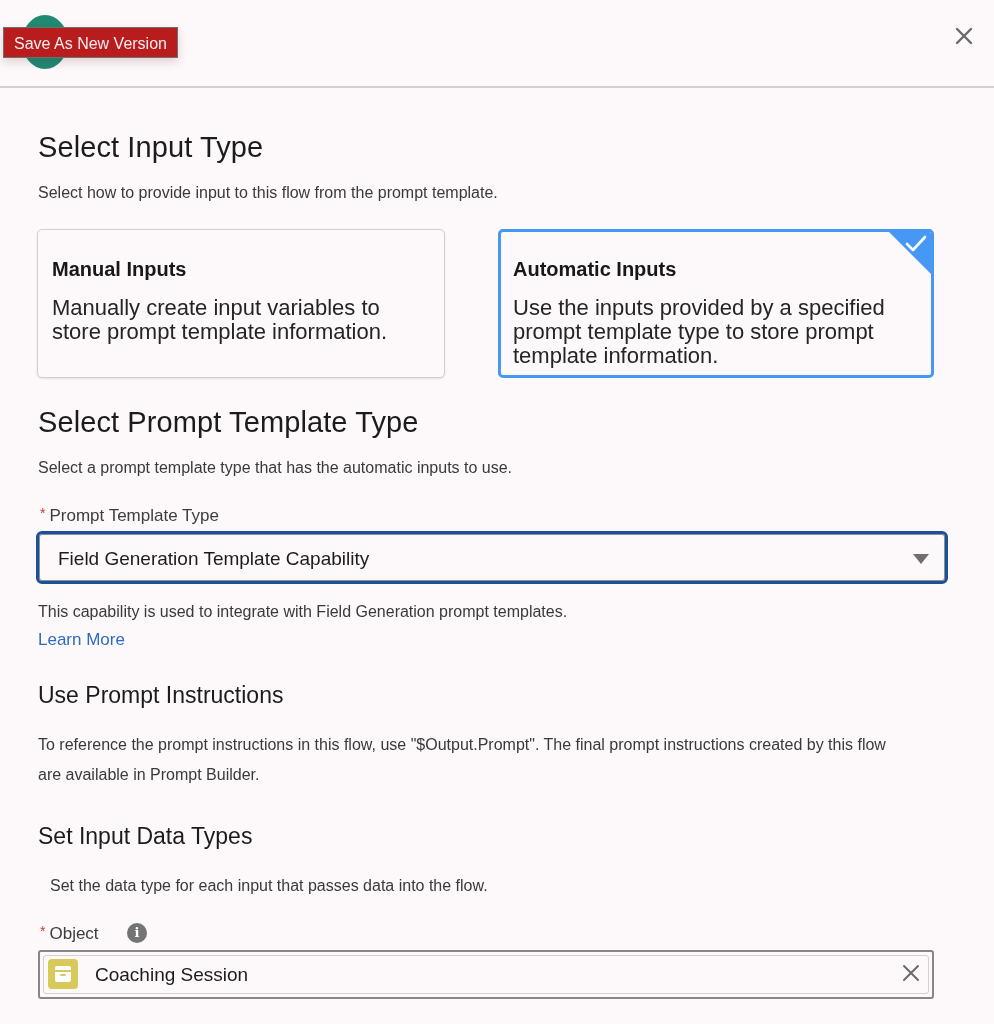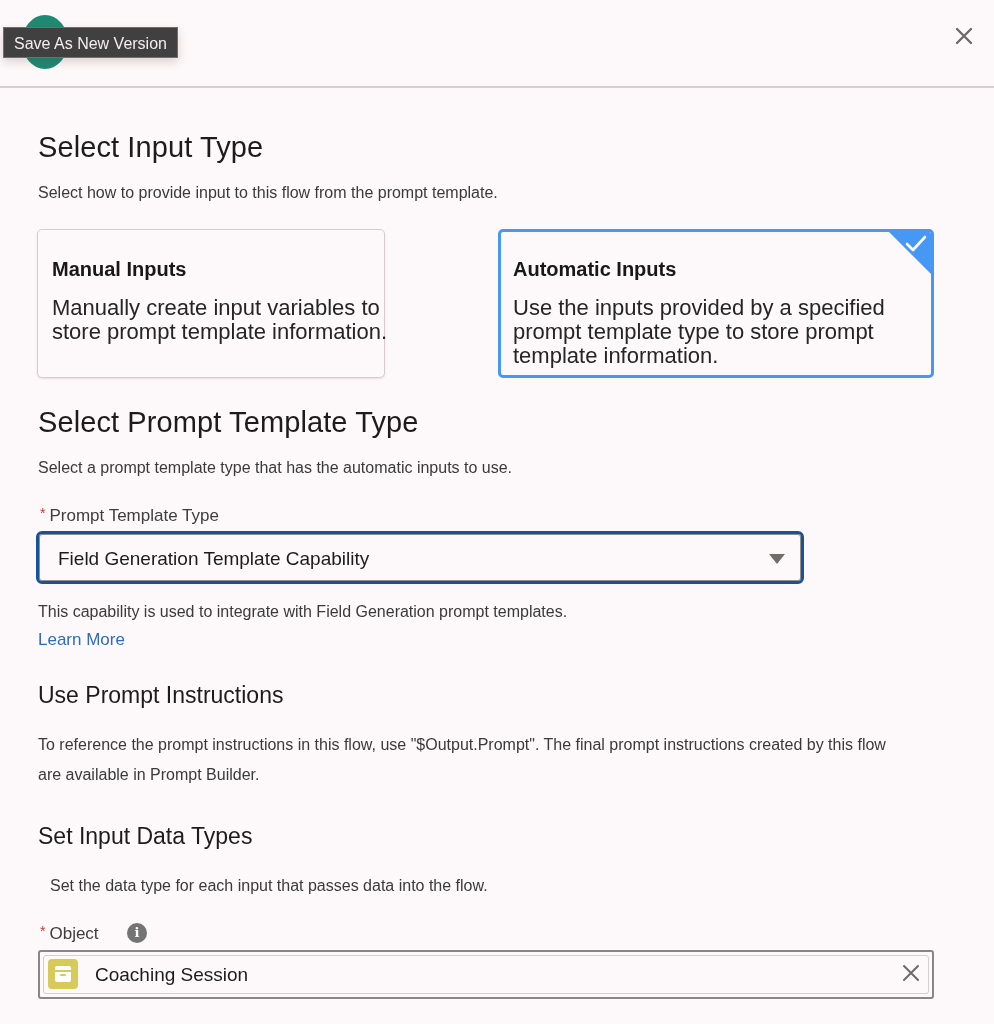--- a/index.html
+++ b/index.html
@@ -15,21 +15,21 @@
       background: #fdf8f9;
     }
     .avatar {
       position: absolute; left: 22px; top: 15px; width: 46px; height: 54px;
       border-radius: 50%;
       background: #1f8a72;
     }
     .tooltip {
       position: absolute; left: 3px; top: 27px; height: 31px;
       padding: 0 10px;
-      background: #404040;
+      background: #b91c1c;
       color: #f4eef0;
       font-size: 16px; line-height: 31px;
       border: 1px solid #6d6f72;
       box-shadow: 0 4px 10px rgba(80,40,50,0.18);
       white-space: nowrap;
     }
     .close-x {
       position: absolute; left: 952px; top: 24px; width: 24px; height: 24px;
       cursor: pointer;
     }
@@ -41,21 +41,21 @@
       position: absolute; font-size: 23px; font-weight: 400; color: #1c1c1c;
     }
     .p {
       position: absolute; font-size: 16px; color: #3a3a3a; line-height: 28px;
     }
     .card {
       position: absolute; top: 229px; height: 149px; border-radius: 5px;
       background: #fdf8f9; cursor: pointer;
     }
     .card.manual {
-      left: 37px; width: 348px; border: 1px solid #d9cbcf;
+      left: 37px; width: 408px; border: 1px solid #d9cbcf;
       box-shadow: 0 1px 2px rgba(120,90,100,0.15);
     }
     .card.auto {
       left: 498px; width: 436px; border: 3px solid #4798f5;
       overflow: hidden;
     }
     .card-title {
       position: absolute; left: 14px; top: 28px; font-size: 20px; font-weight: 700; color: #181818;
     }
     .card.auto .card-title { left: 12px; top: 26px; }
@@ -69,21 +69,21 @@
       border-top: 48px solid #4798f5; border-left: 48px solid transparent;
     }
     .corner-check {
       position: absolute; right: 1px; top: 0px; width: 28px; height: 24px;
     }
     .label {
       position: absolute; font-size: 17px; color: #3e3e3e;
     }
     .req { color: #c23934; font-size: 14px; margin-right: 4px; vertical-align: 3px; }
     .select {
-      position: absolute; left: 36px; top: 531px; width: 768px; height: 53px;
+      position: absolute; left: 36px; top: 531px; width: 912px; height: 53px;
       border: 3px solid #1b5297; border-radius: 6px;
       background: #fdf8f9; cursor: pointer;
       box-shadow: inset 0 0 0 1px #8f8f8f;
     }
     .select-value {
       position: absolute; left: 19px; top: 14px; font-size: 19px; color: #1c1c1c;
     }
     .select-arrow {
       position: absolute; right: 16px; top: 20px; width: 0; height: 0;
       border-left: 8px solid transparent; border-right: 8px solid transparent;

